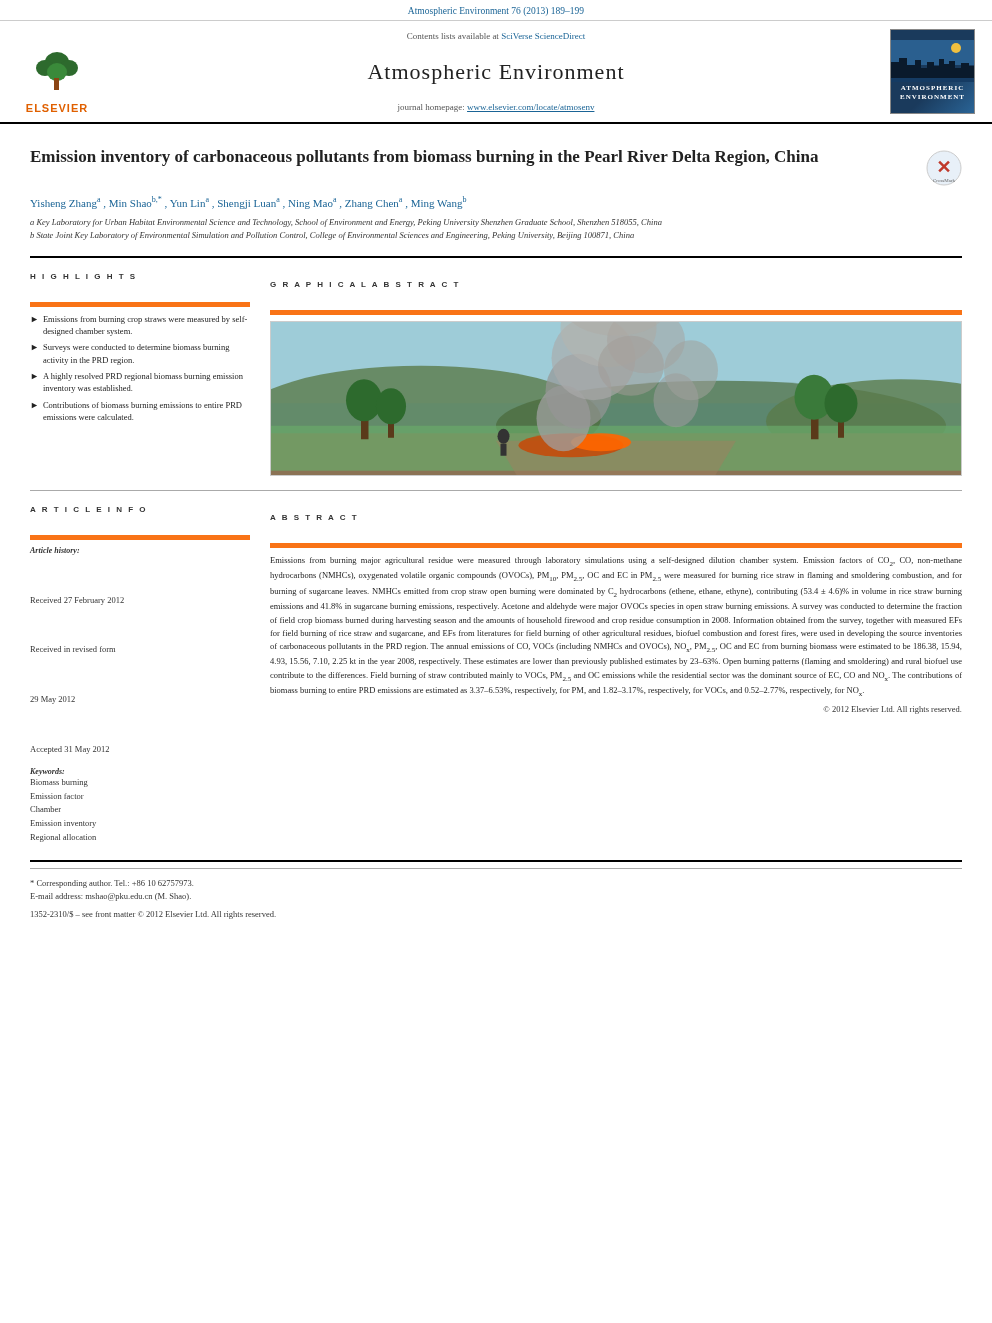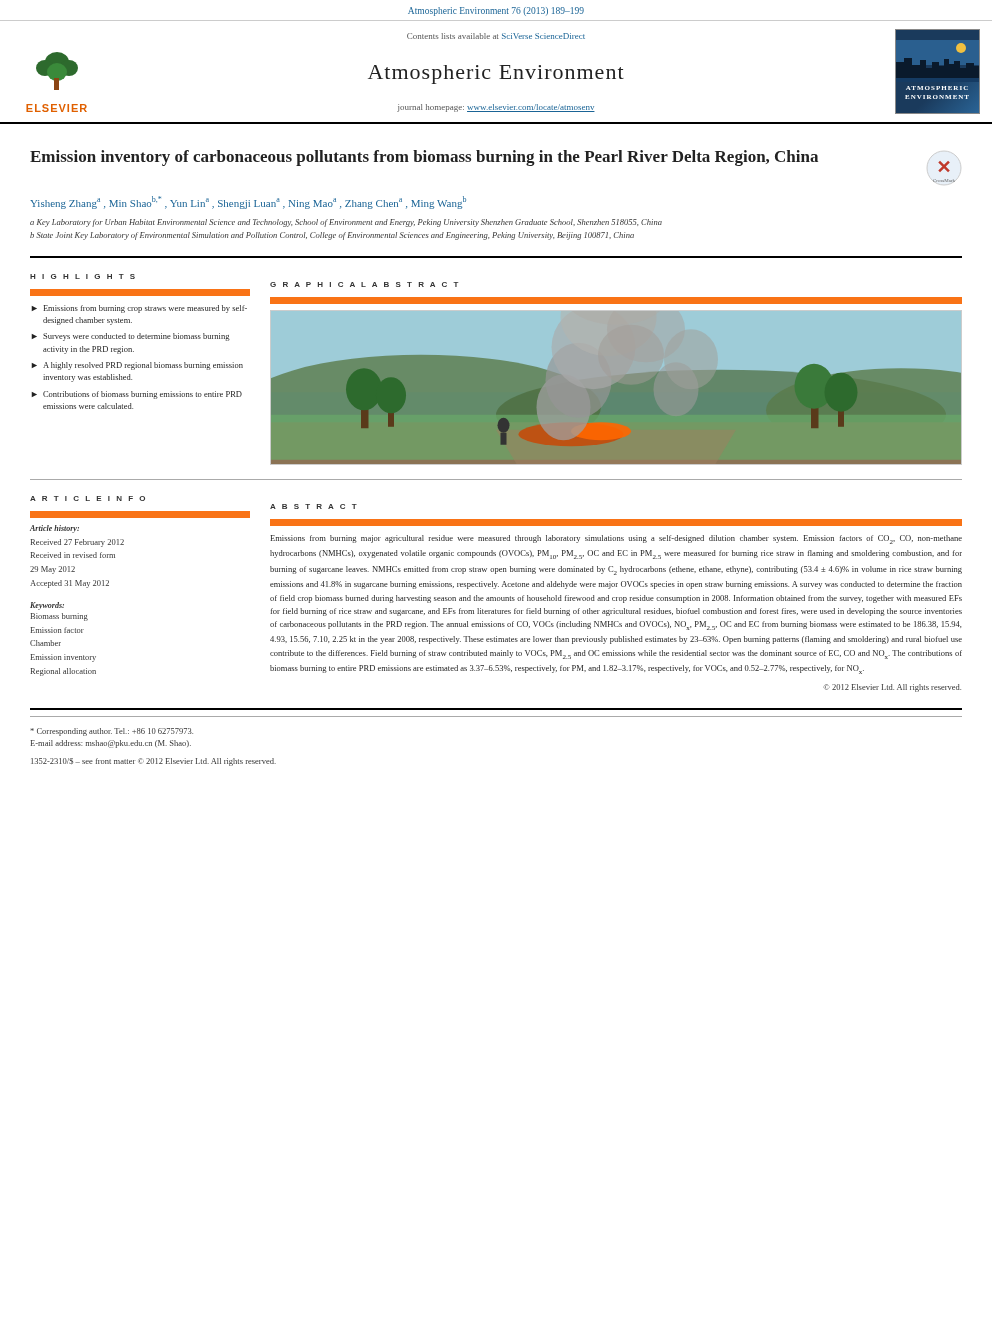--- a/index.html
+++ b/index.html
@@ -72,21 +72,21 @@
       color: #555;
     }
     .journal-homepage-link {
       color: #1a6496;
     }
     .header-right {
       width: 90px;
       flex-shrink: 0;
       display: flex;
       align-items: center;
-      justify-content: flex-end;
+      justify-content: flex-start;
     }
 
     
     .journal-logo-box {
       width: 85px;
       height: 85px;
       background: linear-gradient(135deg, #1a3a5c 60%, #2a6496 100%);
       display: flex;
       flex-direction: column;
       align-items: center;
@@ -178,22 +178,22 @@
     }
 
     
     .section-header {
       font-size: 8px;
       letter-spacing: 2px;
       font-weight: bold;
       text-transform: uppercase;
       color: #333;
       font-family: Arial, sans-serif;
-      padding-bottom: 8px;
-      border-bottom: 7px solid #f97316;
+      padding-bottom: 21px;
+      border-bottom: 5px solid #f97316;
       margin-bottom: 6px;
     }
 
     
     .highlight-item {
       display: flex;
       gap: 4px;
       font-size: 8.5px;
       line-height: 1.45;
       margin-bottom: 4px;
@@ -219,20 +219,21 @@
       font-size: 8px;
       font-style: italic;
       color: #333;
       font-weight: bold;
       padding-bottom: 3px;
     }
     .article-info-date {
       font-size: 8.5px;
       color: #333;
       line-height: 1.6;
+      margin-top: 36px;
     }
     .keywords-label {
       font-size: 8px;
       font-style: italic;
       font-weight: bold;
       color: #333;
     }
     .keyword-item {
       font-size: 8.5px;
       color: #333;

